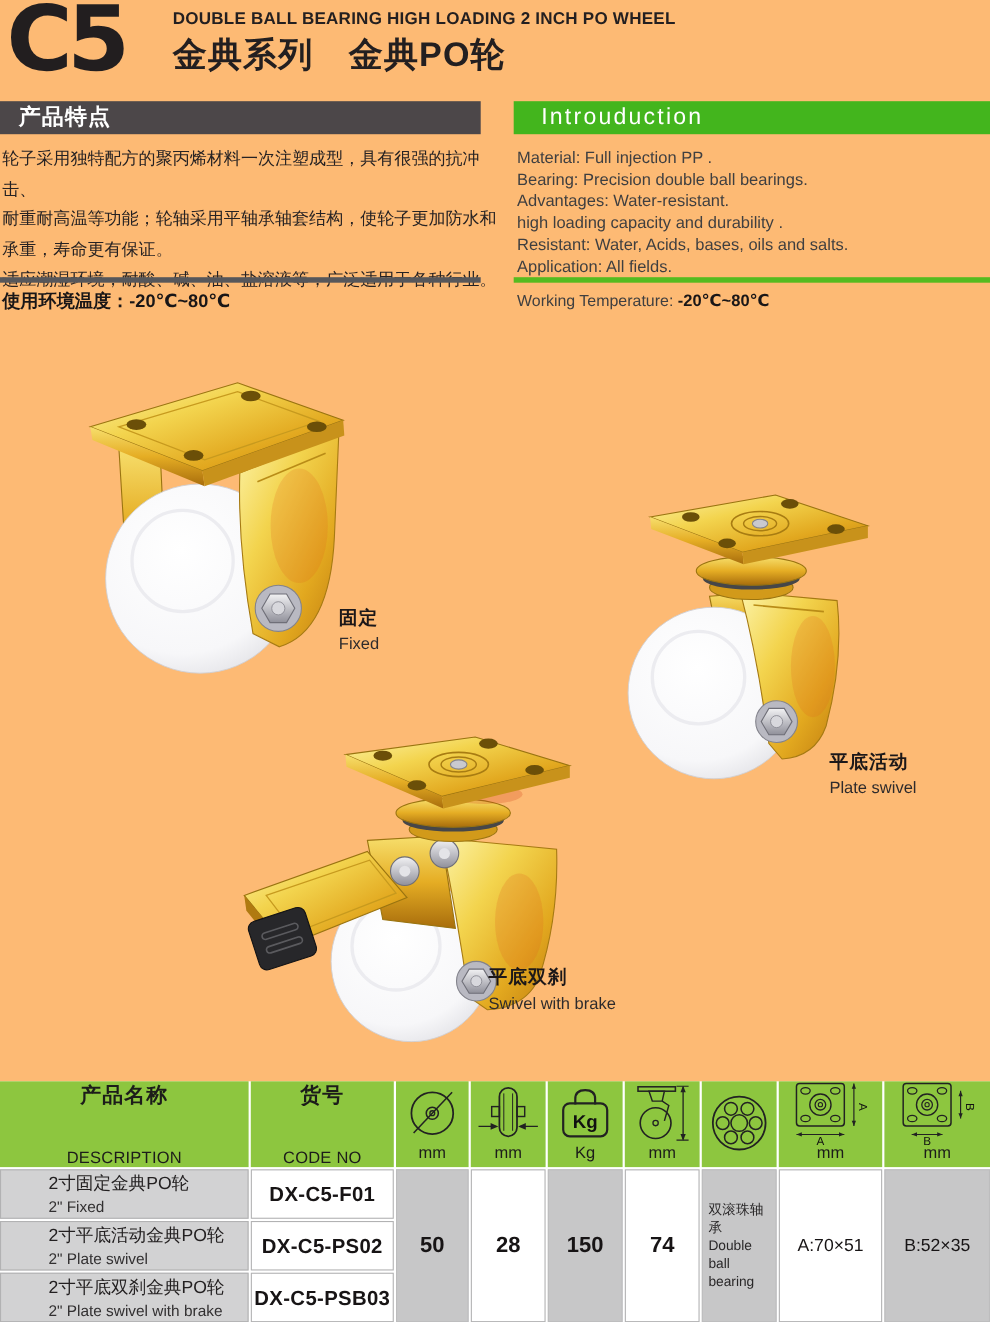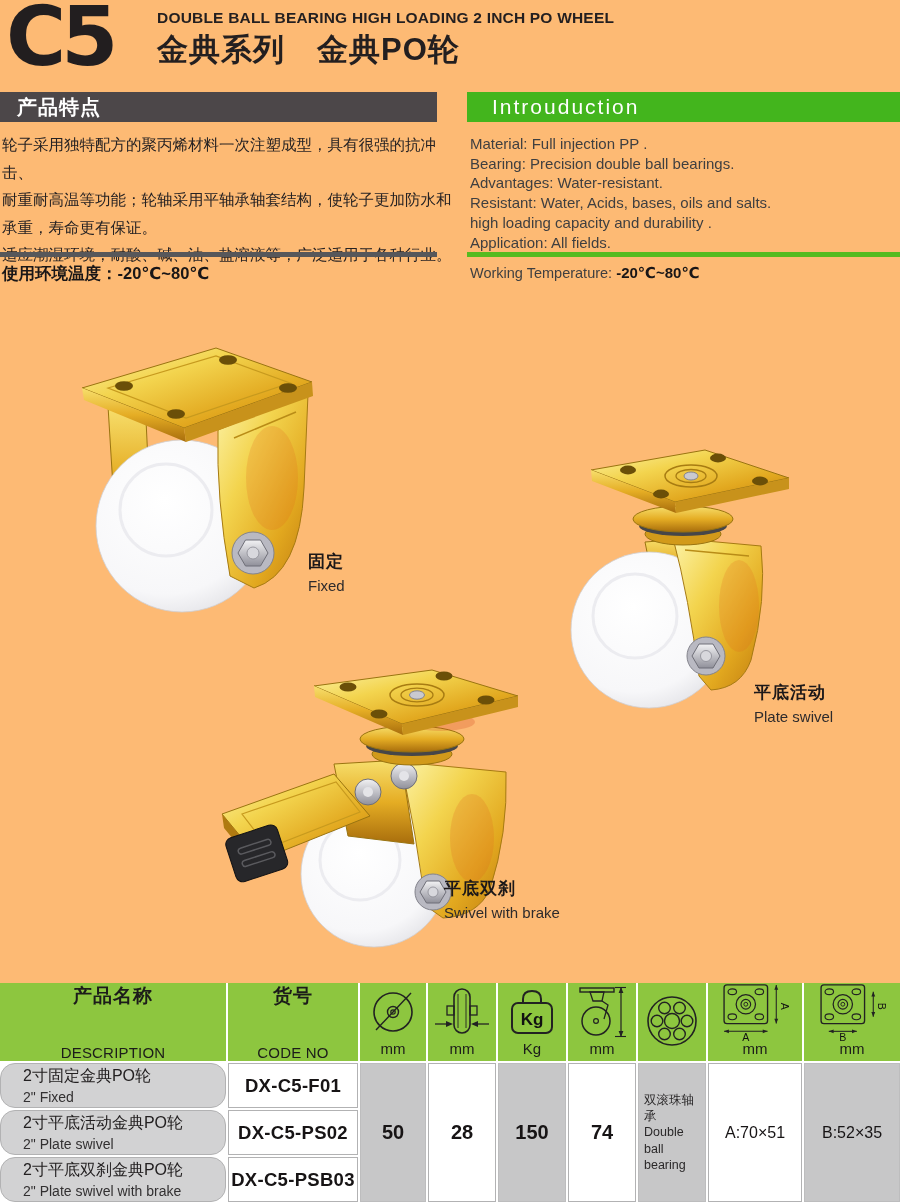--- a/index.html
+++ b/index.html
@@ -43,21 +43,21 @@
   .th { background:#8dc63f; display:flex; flex-direction:column; align-items:center; color:#1c1c1a; }
   .th-txt { justify-content:space-between; gap:3px; }
   .th-zh { font-size:19px; font-weight:bold; letter-spacing:1px; }
   .th-en { font-size:15px; font-weight:normal; letter-spacing:0.2px; }
   .th-ic { justify-content:space-between; padding-bottom:2px; }
   .th-ic svg { display:block; margin:auto; }
   .th-ic .unit { font-size:15px; line-height:16px; padding-bottom:2px; color:#1c1c1a; }
   .th-ic-center { justify-content:center; }
 
   .cell { border:1px solid #b2b2b3; }
-  .desc-cell { background:#d2d2d3; display:flex; flex-direction:column; justify-content:center; padding-left:22px; gap:2px;border-radius:15px; }
+  .desc-cell { background:#d2d2d3; display:flex; flex-direction:column; justify-content:center; padding-left:43px; gap:2px; }
   .desc-zh { font-size:16px; color:#232021; }
   .desc-en { font-size:14px; color:#323031; }
   .code-cell { background:#fff; display:flex; align-items:center; justify-content:center;
                font-weight:bold; font-size:18.5px; color:#171415; letter-spacing:0.3px; }
   .val-cell { display:flex; align-items:center; justify-content:center; font-weight:bold; font-size:20px; color:#171415; }
   .gray { background:#c7c7c8; border-color:#bdbdbe; }
   .white { background:#ffffff; }
   .dim { font-weight:normal; font-size:16px; }
   .bearing-cell { flex-direction:column; font-weight:normal; font-size:12.5px; line-height:1.3;
                   color:#2a2829; align-items:flex-start; padding-left:5px; }
@@ -81,22 +81,22 @@
     <div>轮子采用独特配方的聚丙烯材料一次注塑成型，具有很强的抗冲击、</div>
     <div>耐重耐高温等功能；轮轴采用平轴承轴套结构，使轮子更加防水和</div>
     <div>承重，寿命更有保证。</div>
     <div>适应潮湿环境，耐酸、碱、油、盐溶液等，广泛适用于各种行业。</div>
   </div>
 
   <div class="intro-text">
     <div>Material: Full injection PP .</div>
     <div>Bearing: Precision double ball bearings.</div>
     <div>Advantages: Water-resistant.</div>
+    <div>high loading capacity and durability .</div>
     <div>Resistant: Water, Acids, bases, oils and salts.</div>
-    <div>high loading capacity and durability .</div>
     <div>Application: All fields.</div>
   </div>
 
   <div class="feat-divider"></div>
   <div class="intro-divider"></div>
 
   <div class="feat-temp"><span>使用环境温度：</span><span>-20℃~80℃</span></div>
   <div class="intro-temp"><span>Working Temperature: </span><b>-20℃~80℃</b></div>
 
   <svg class="caster" style="left:66px; top:338px;" width="256" height="276" viewBox="0 0 256 276">

